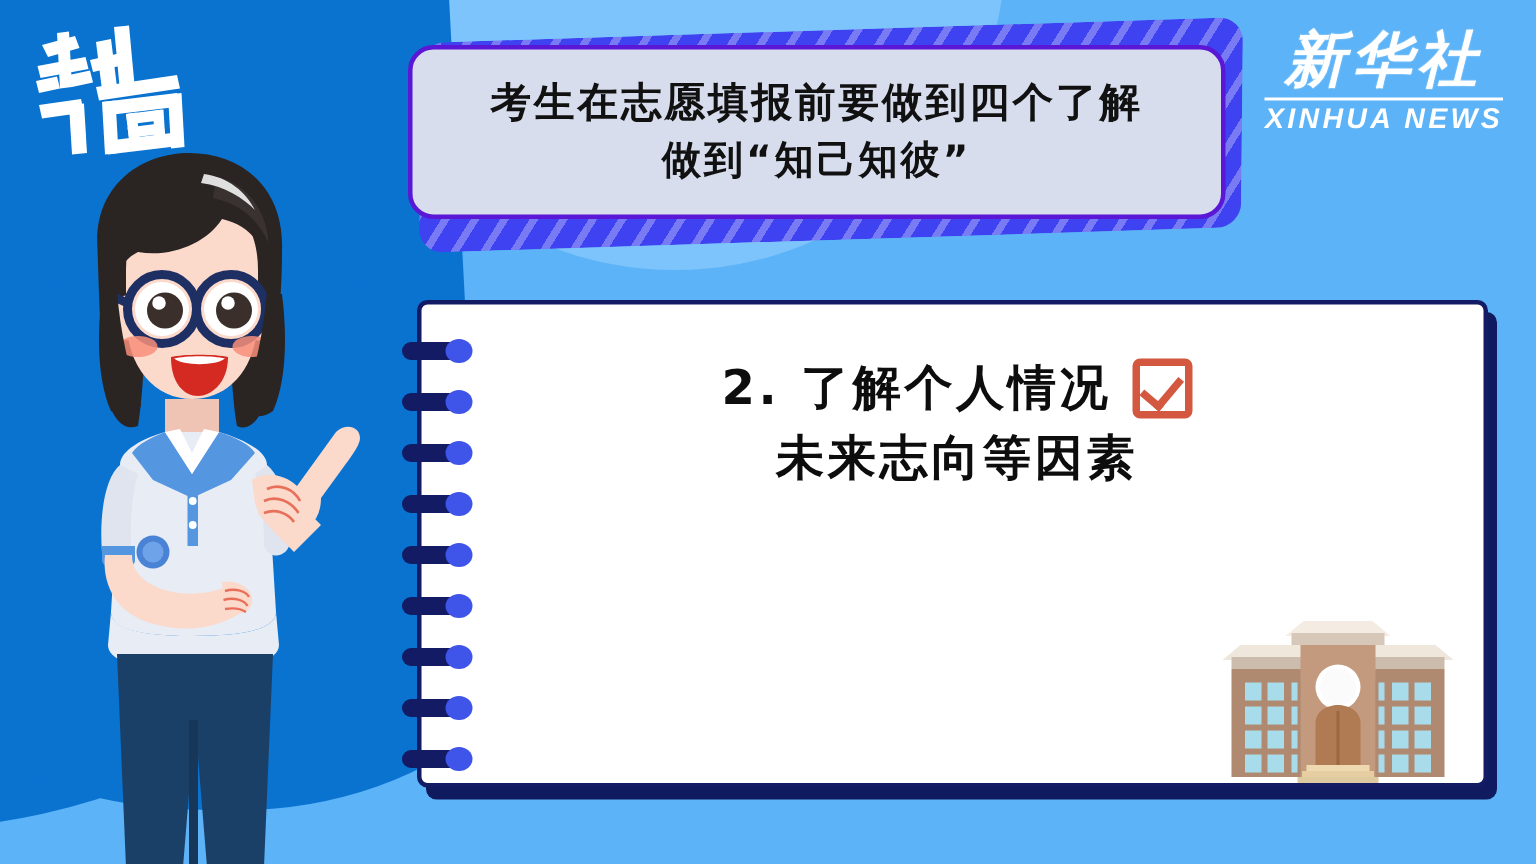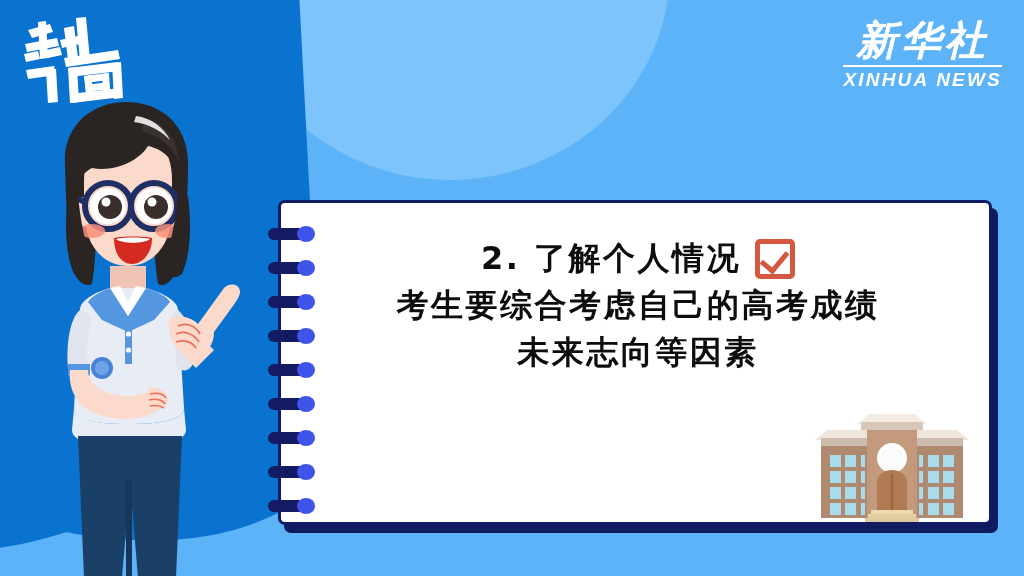--- a/index.html
+++ b/index.html
@@ -180,20 +180,27 @@
       </g>
     </svg>
   </div>
 
   <div class="xinhua">
     <div class="xinhua-cn">新华社</div>
     <div class="xinhua-rule"></div>
     <div class="xinhua-en">XINHUA NEWS</div>
   </div>
 
+  <div class="banner-wrap">
+    <div class="banner-back"></div>
+    <div class="banner-front">
+      <div class="banner-line">考生在志愿填报前要做到四个了解</div>
+      <div class="banner-line l2">做到“知己知彼”</div>
+    </div>
+  </div>
 
   <div class="character">
     <svg viewBox="0 0 250 490">
 
       <path d="M47 78 C44 36 76 14 108 14 C142 14 172 36 170 80 C170 112 166 150 160 176 C156 192 148 200 140 196 C136 174 135 130 133 108 L80 108 C79 132 78 172 74 196 C64 200 56 190 53 174 C49 148 48 108 47 78 Z" fill="#2a2422"></path>
 
       <path d="M92 178 h36 v34 c0 10 -36 10 -36 0 Z" fill="#f0c4b4"></path>
 
       <ellipse cx="66" cy="124" rx="11" ry="15" fill="#fbd9cb"></ellipse>
       <ellipse cx="154" cy="124" rx="11" ry="15" fill="#fbd9cb"></ellipse>
@@ -277,21 +284,20 @@
   <div class="card-shadow"></div>
   <div class="card">
 
     <div class="card-text">
       <div class="ct-row">
         <span class="ct-line">2. 了解个人情况</span>
         <span class="checkbox">
           <span class="tick"></span>
         </span>
       </div>
-      <div class="ct-line">考生要综合考虑自己的高考成绩</div>
       <div class="ct-line">未来志向等因素</div>
     </div>
 
     <div class="building">
       <svg viewBox="0 0 158 112">
 
         <path d="M2 30 L14 20 L144 20 L156 30 Z" fill="#efe6dc"></path>
         <rect x="8" y="28" width="142" height="8" fill="#cbbcae"></rect>
 
         <path d="M44 14 L56 4 L102 4 L114 14 Z" fill="#f4ece3"></path>

